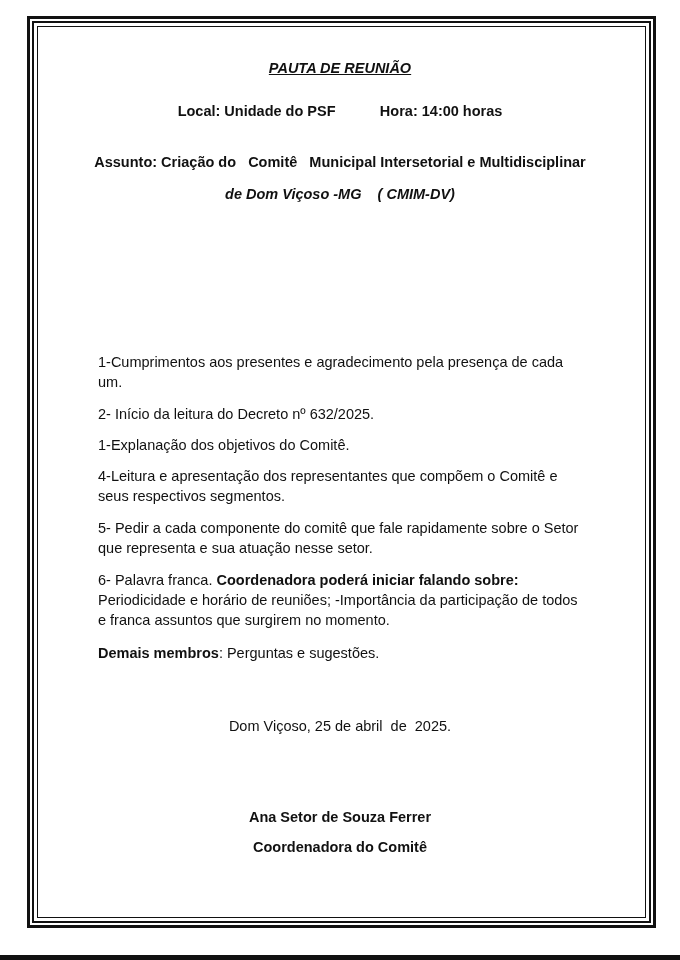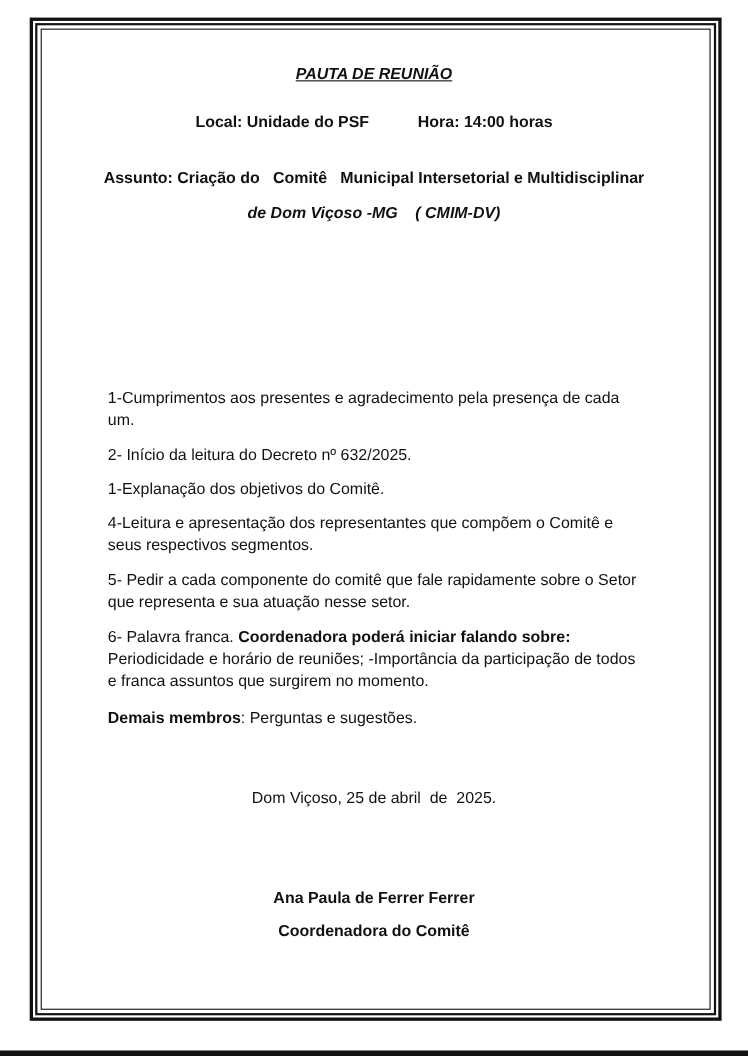--- a/index.html
+++ b/index.html
@@ -34,16 +34,16 @@
 
 <div class="para" style="top:305px;">1-Cumprimentos aos presentes e agradecimento pela presença de cada um.</div>
 <div class="para" style="top:357px;">2- Início da leitura do Decreto nº 632/2025.</div>
 <div class="para" style="top:388px;">1-Explanação dos objetivos   do Comitê.</div>
 <div class="para" style="top:419px;">4-Leitura e apresentação   dos representantes que compõem o Comitê   e seus   respectivos segmentos.</div>
 <div class="para" style="top:471px;">5- Pedir a cada componente do comitê que fale rapidamente sobre o Setor que representa e sua atuação nesse setor.</div>
 <div class="para" style="top:523px;"><span>6- Palavra franca.  </span><b>Coordenadora poderá iniciar falando sobre:</b><span> Periodicidade e horário   de reuniões;  -Importância da participação de todos e franca assuntos que surgirem no momento.</span></div>
 <div class="para" style="top:596px;"><b>Demais membros</b><span>: Perguntas e sugestões.</span></div>
 
 <div class="t c" style="top:716px;">Dom Viçoso, 25 de abril  de  2025.</div>
-<div class="t c b" style="top:807px;">Ana Paula de Ferrer Ferrer</div>
+<div class="t c b" style="top:807px;">Ana Setor de Souza Ferrer</div>
 <div class="t c b" style="top:837px;">Coordenadora do Comitê</div>
 
 <div class="bottom-bar"></div>
 
 </body></html>

